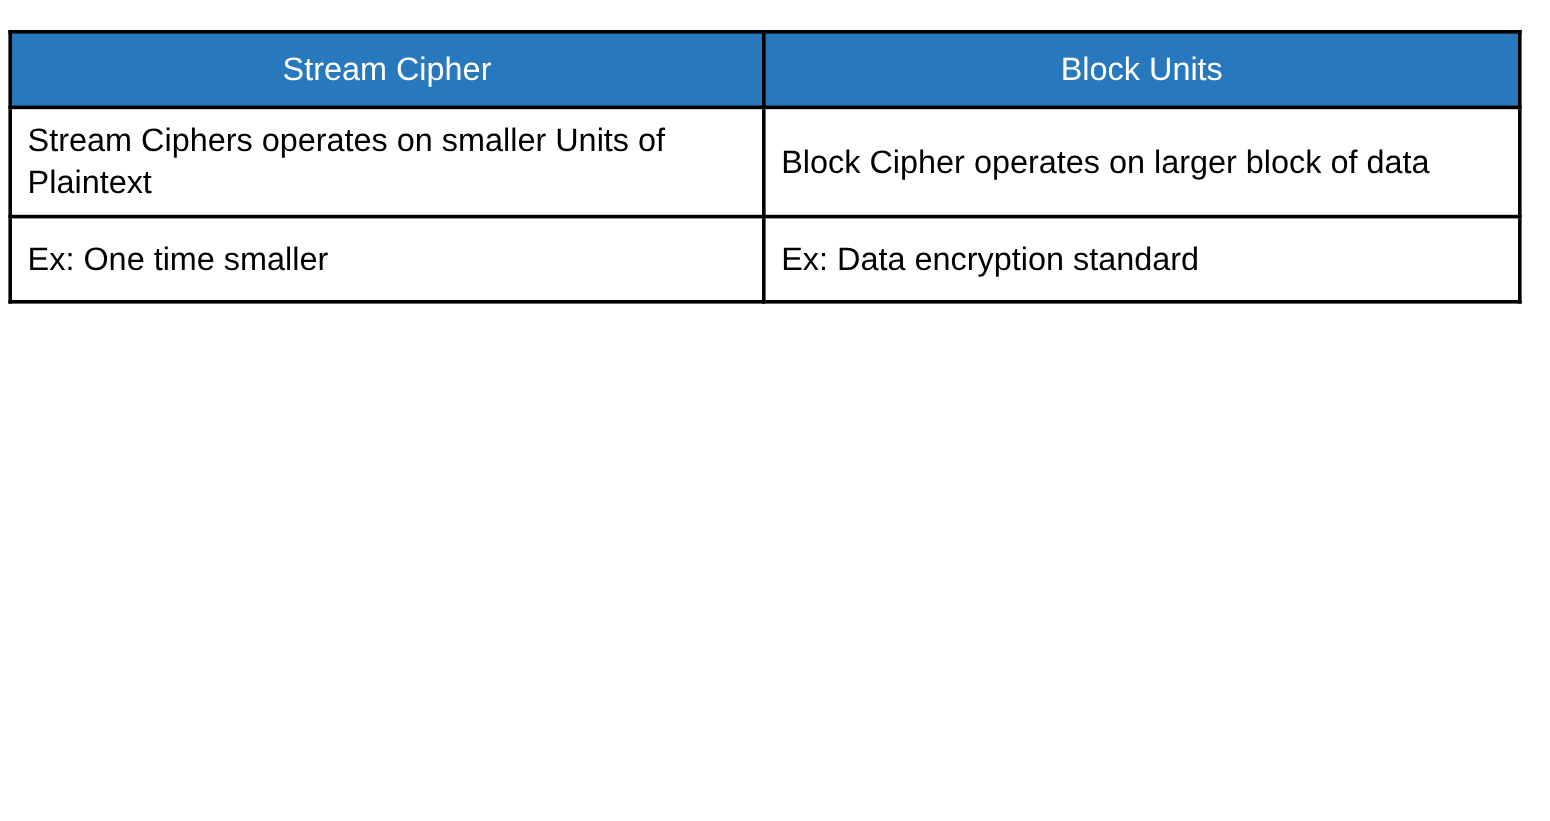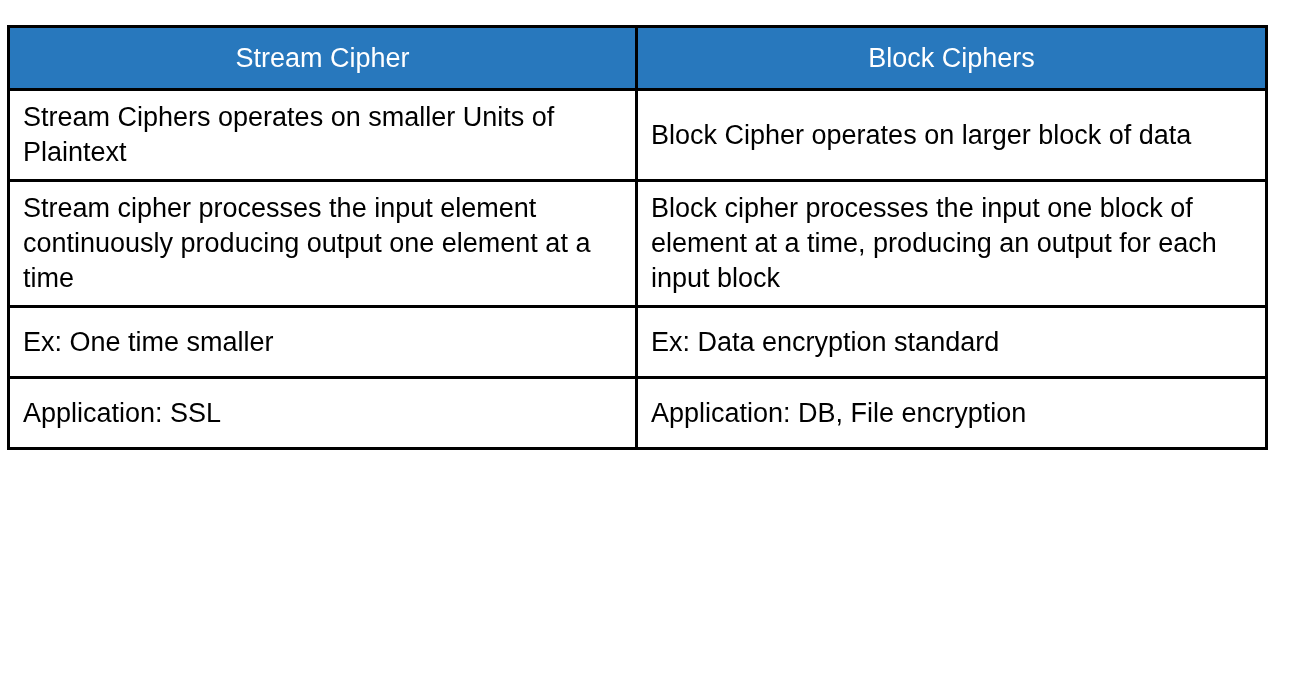--- a/index.html
+++ b/index.html
@@ -77,60 +77,44 @@
       <col class="col-left">
       <col class="col-right">
     </colgroup>
 
     <thead data-name="table-header">
       <tr data-name="table-header-row">
         <th data-name="column-header-stream-cipher">
           <span class="cell-text" data-name="column-header-label">Stream Cipher</span>
         </th>
         <th data-name="column-header-block-cipher">
-          <span class="cell-text" data-name="column-header-label">Block Ciphers</span>
+          <span class="cell-text" data-name="column-header-label">Block Units</span>
         </th>
       </tr>
     </thead>
 
     <tbody data-name="table-body">
       <tr data-name="table-row">
         <td data-name="cell-stream-cipher">
           <span class="cell-text" data-name="cell-text">Stream Ciphers operates on smaller Units of Plaintext</span>
         </td>
         <td data-name="cell-block-cipher">
           <span class="cell-text" data-name="cell-text">Block Cipher operates on larger block of data</span>
         </td>
       </tr>
 
 
-      <tr data-name="table-row">
-        <td data-name="cell-stream-cipher">
-          <span class="cell-text" data-name="cell-text">Stream cipher processes the input element continuously producing output one element at a time</span>
-        </td>
-        <td data-name="cell-block-cipher">
-          <span class="cell-text" data-name="cell-text">Block cipher processes the input one block of element at a time, producing an output for each input block</span>
-        </td>
-      </tr>
 
 
 
       <tr data-name="table-row">
         <td data-name="cell-stream-cipher">
           <span class="cell-text" data-name="cell-text">Ex: One time smaller</span>
         </td>
         <td data-name="cell-block-cipher">
           <span class="cell-text" data-name="cell-text">Ex: Data encryption standard</span>
         </td>
       </tr>
 
-      <tr data-name="table-row">
-        <td data-name="cell-stream-cipher">
-          <span class="cell-text" data-name="cell-text">Application: SSL</span>
-        </td>
-        <td data-name="cell-block-cipher">
-          <span class="cell-text" data-name="cell-text">Application: DB, File encryption</span>
-        </td>
-      </tr>
     </tbody>
   </table>
 
 </div>
 
 </body></html>

